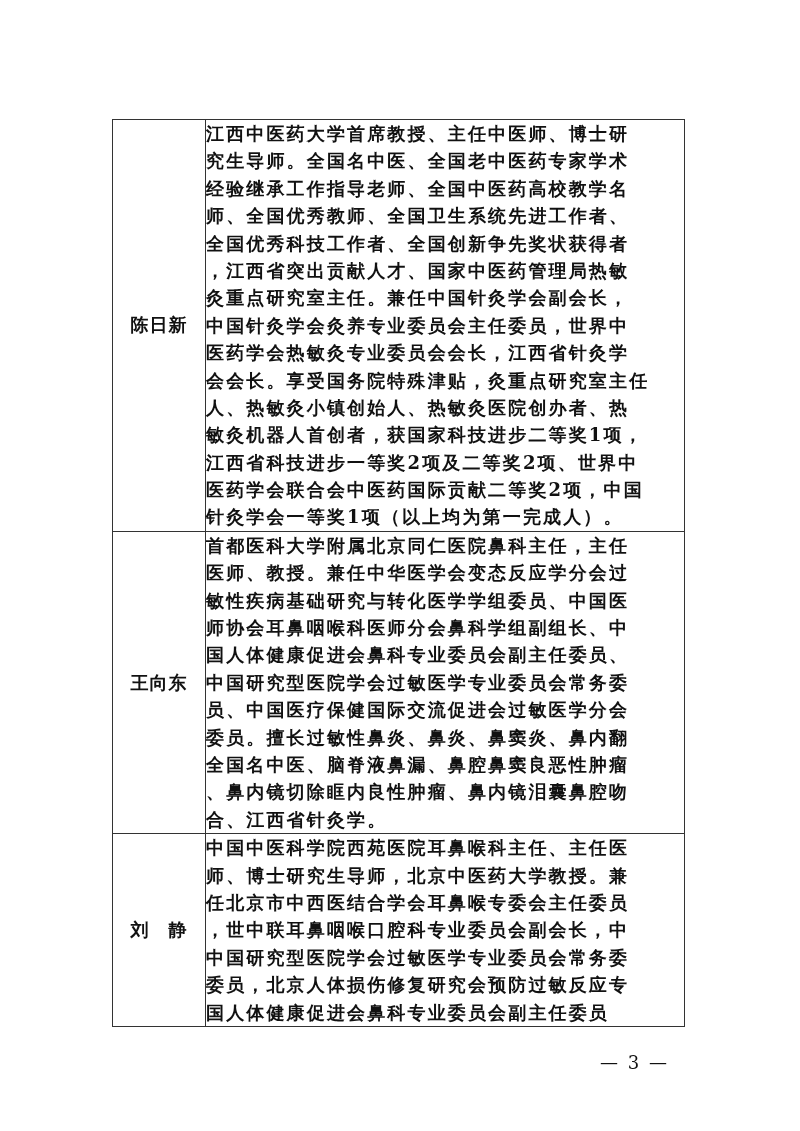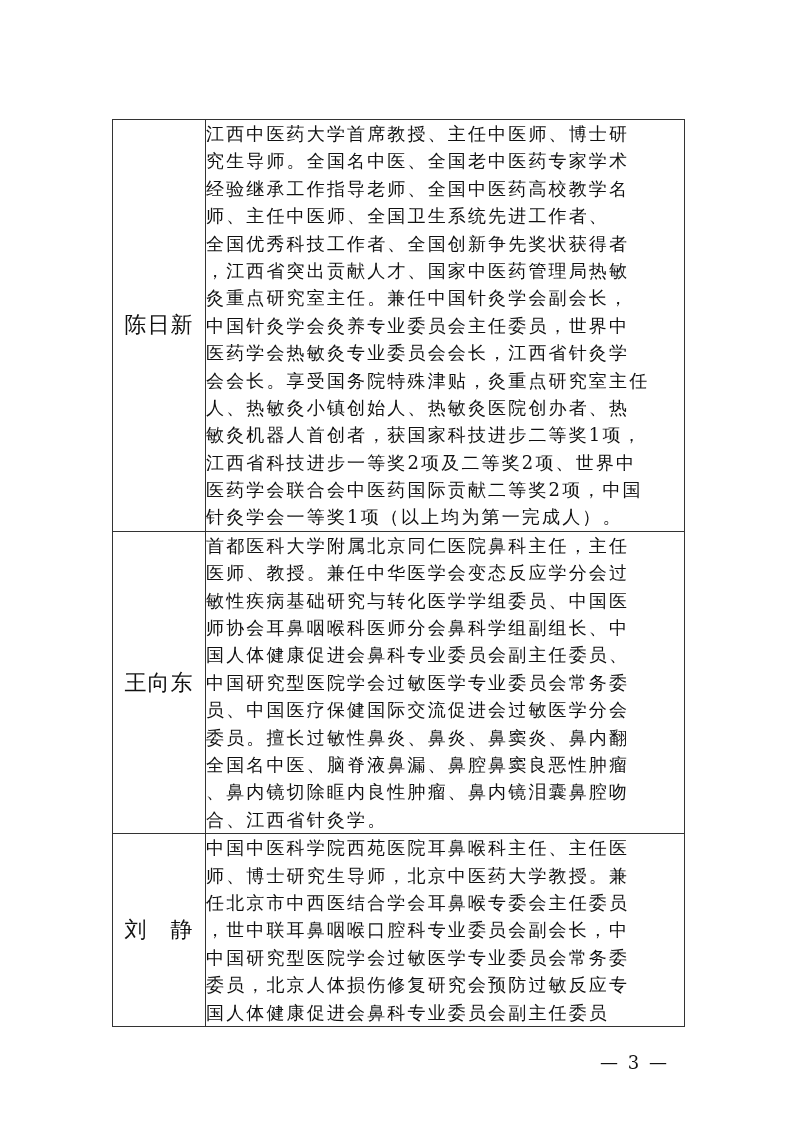--- a/index.html
+++ b/index.html
@@ -1,22 +1,22 @@
 <!DOCTYPE html>
 <html><head>
 <meta charset="utf-8">
 <style>
   html, body { margin: 0; padding: 0; background: #ffffff; }
   body { width: 800px; height: 1131px; position: relative; overflow: hidden;
          font-family: "DejaVu Serif", "Liberation Serif", serif; color: #111; }
   .page { position: absolute; left: 0; top: 0; width: 800px; height: 1131px; background: #fff; }
   table.bio { position: absolute; left: 112px; top: 119px; width: 573px;
               border-collapse: collapse; table-layout: fixed; }
-  table.bio td { border: 1.3px solid #333; padding: 0; vertical-align: middle; }
-  td.name-cell { width: 92px; text-align: center; font-size: 22px; letter-spacing: 1px; }
+  table.bio td { border: 1.3px solid #333; padding: 0; vertical-align: middle; font-weight: bold; }
+  td.name-cell { width: 92px; text-align: center; font-size: 18px; letter-spacing: 1px; }
   td.desc-cell { padding: 0 0 0 10px; }
   .line { display: block; height: 27.4px; line-height: 27.4px; font-size: 18px;
           letter-spacing: 2.15px; white-space: nowrap; overflow: visible; }
   .row1 td { height: 402px; }
   .row2 td { height: 299px; }
   .row3 td { height: 186px; }
   .row1 .desc-cell { padding-top: 0; }
   .page-number { position: absolute; left: 600px; top: 1052px; font-size: 18px;
                  font-family: "DejaVu Serif", "Liberation Serif", serif; letter-spacing: 2px; }
 </style>
@@ -25,21 +25,21 @@
 
 <div class="page">
   <table class="bio">
     <tbody>
         <tr class="row1">
       <td class="name-cell">陈日新</td>
       <td class="desc-cell">
         <span class="line">江西中医药大学首席教授、主任中医师、博士研</span>
         <span class="line">究生导师。全国名中医、全国老中医药专家学术</span>
         <span class="line">经验继承工作指导老师、全国中医药高校教学名</span>
-        <span class="line">师、主任中医师、全国卫生系统先进工作者、</span>
+        <span class="line">师、全国优秀教师、全国卫生系统先进工作者、</span>
         <span class="line">全国优秀科技工作者、全国创新争先奖状获得者</span>
         <span class="line">，江西省突出贡献人才、国家中医药管理局热敏</span>
         <span class="line">灸重点研究室主任。兼任中国针灸学会副会长，</span>
         <span class="line">中国针灸学会灸养专业委员会主任委员，世界中</span>
         <span class="line">医药学会热敏灸专业委员会会长，江西省针灸学</span>
         <span class="line">会会长。享受国务院特殊津贴，灸重点研究室主任</span>
         <span class="line">人、热敏灸小镇创始人、热敏灸医院创办者、热</span>
         <span class="line">敏灸机器人首创者，获国家科技进步二等奖1项，</span>
         <span class="line">江西省科技进步一等奖2项及二等奖2项、世界中</span>
         <span class="line">医药学会联合会中医药国际贡献二等奖2项，中国</span>

